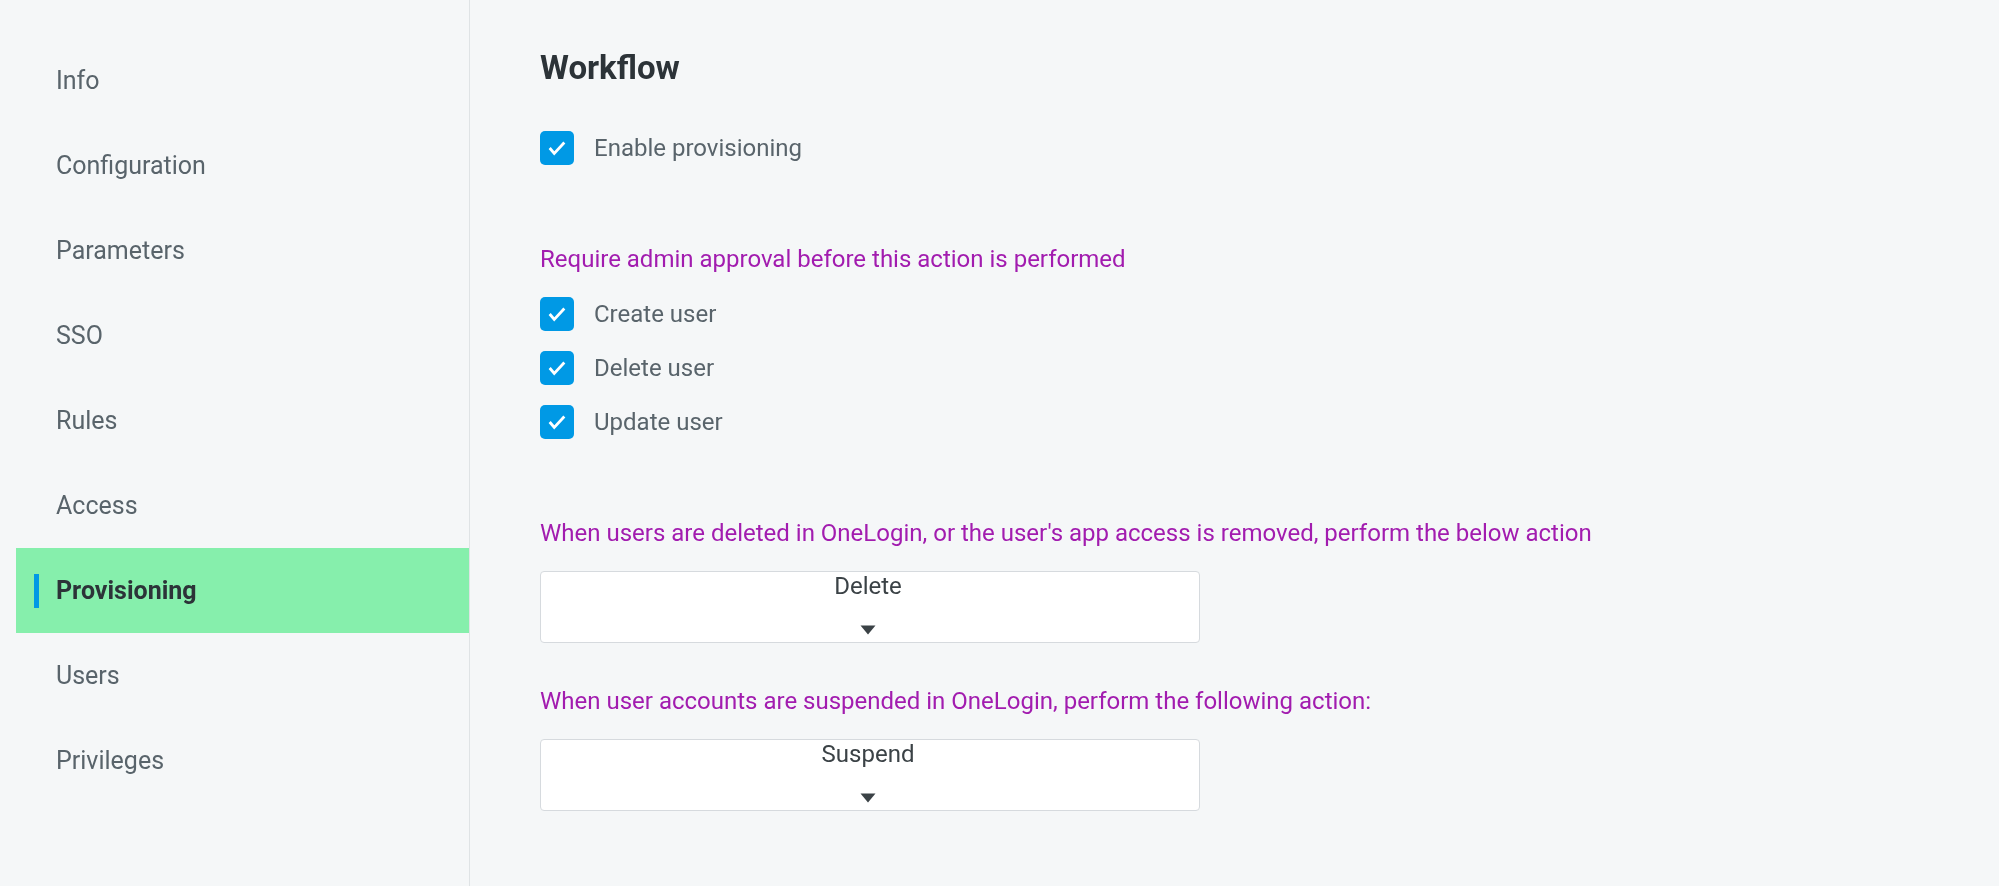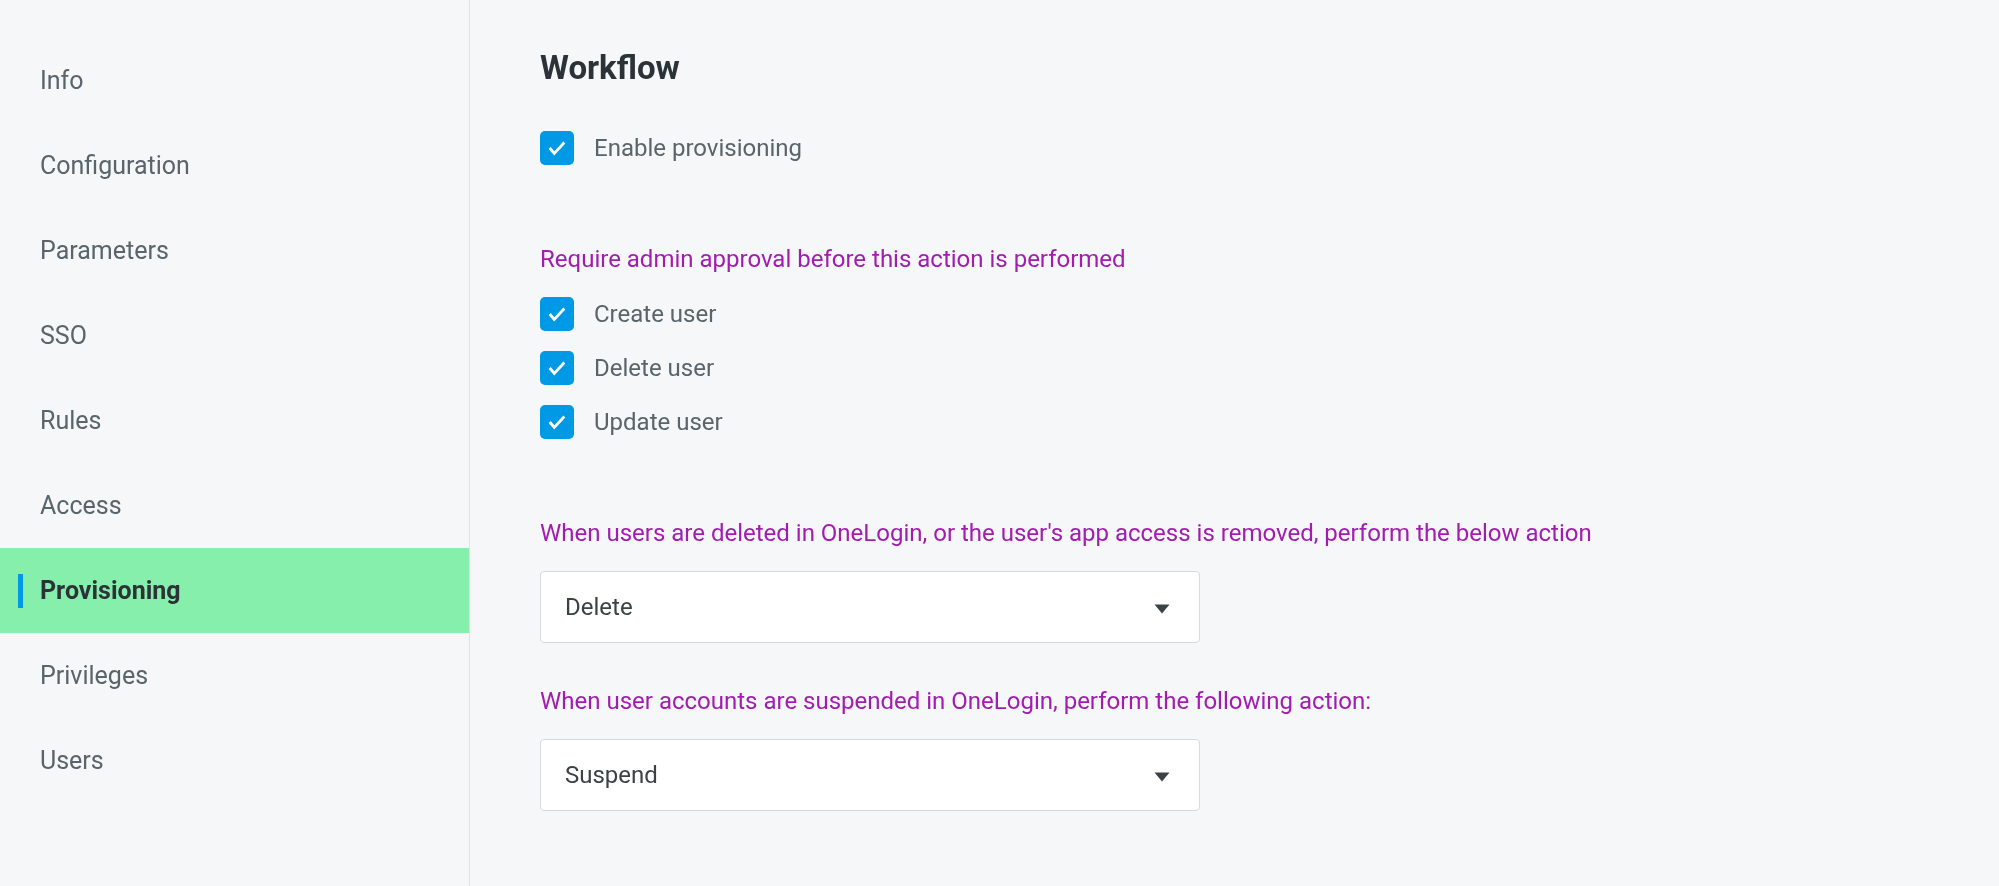--- a/index.html
+++ b/index.html
@@ -14,20 +14,21 @@
   .app {
     display: flex;
     width: 100%;
     height: 100%;
   }
   
   .sidebar {
     width: 470px;
     border-right: 1px solid #dfe3e5;
     padding-top: 38px;
+    padding-left: 16px;
   }
   .sidebar-item {
     display: block;
     padding: 28px 0 28px 40px;
     font-size: 25px;
     color: #59646b;
     cursor: pointer;
     position: relative;
   }
   .sidebar-item.active {
@@ -96,20 +97,21 @@
     border: 1px solid #d6dade;
     border-radius: 4px;
     display: flex;
     align-items: center;
     justify-content: space-between;
     padding: 0 28px 0 24px;
     font-size: 24px;
     color: #3b4246;
     cursor: pointer;
     margin-bottom: 44px;
+    flex-direction: column;
   }
   .select .caret svg {
     width: 18px;
     height: 12px;
     fill: #3b4246;
   }
 </style>
 </head>
 <body>
 
@@ -131,24 +133,24 @@
     <div class="sidebar-item">
       <span>Rules</span>
     </div>
     <div class="sidebar-item">
       <span>Access</span>
     </div>
     <div class="sidebar-item active">
       <span>Provisioning</span>
     </div>
     <div class="sidebar-item">
+      <span>Users</span>
+    </div>
+    <div class="sidebar-item">
       <span>Privileges</span>
-    </div>
-    <div class="sidebar-item">
-      <span>Users</span>
     </div>
   </nav>
 
   <main class="main">
     <h1 class="section-title">Workflow</h1>
 
     <div class="checkbox-row">
       <span class="checkbox">
         <svg viewBox="0 0 24 24">
             <polyline points="4 12 9 18 20 6"></polyline>

